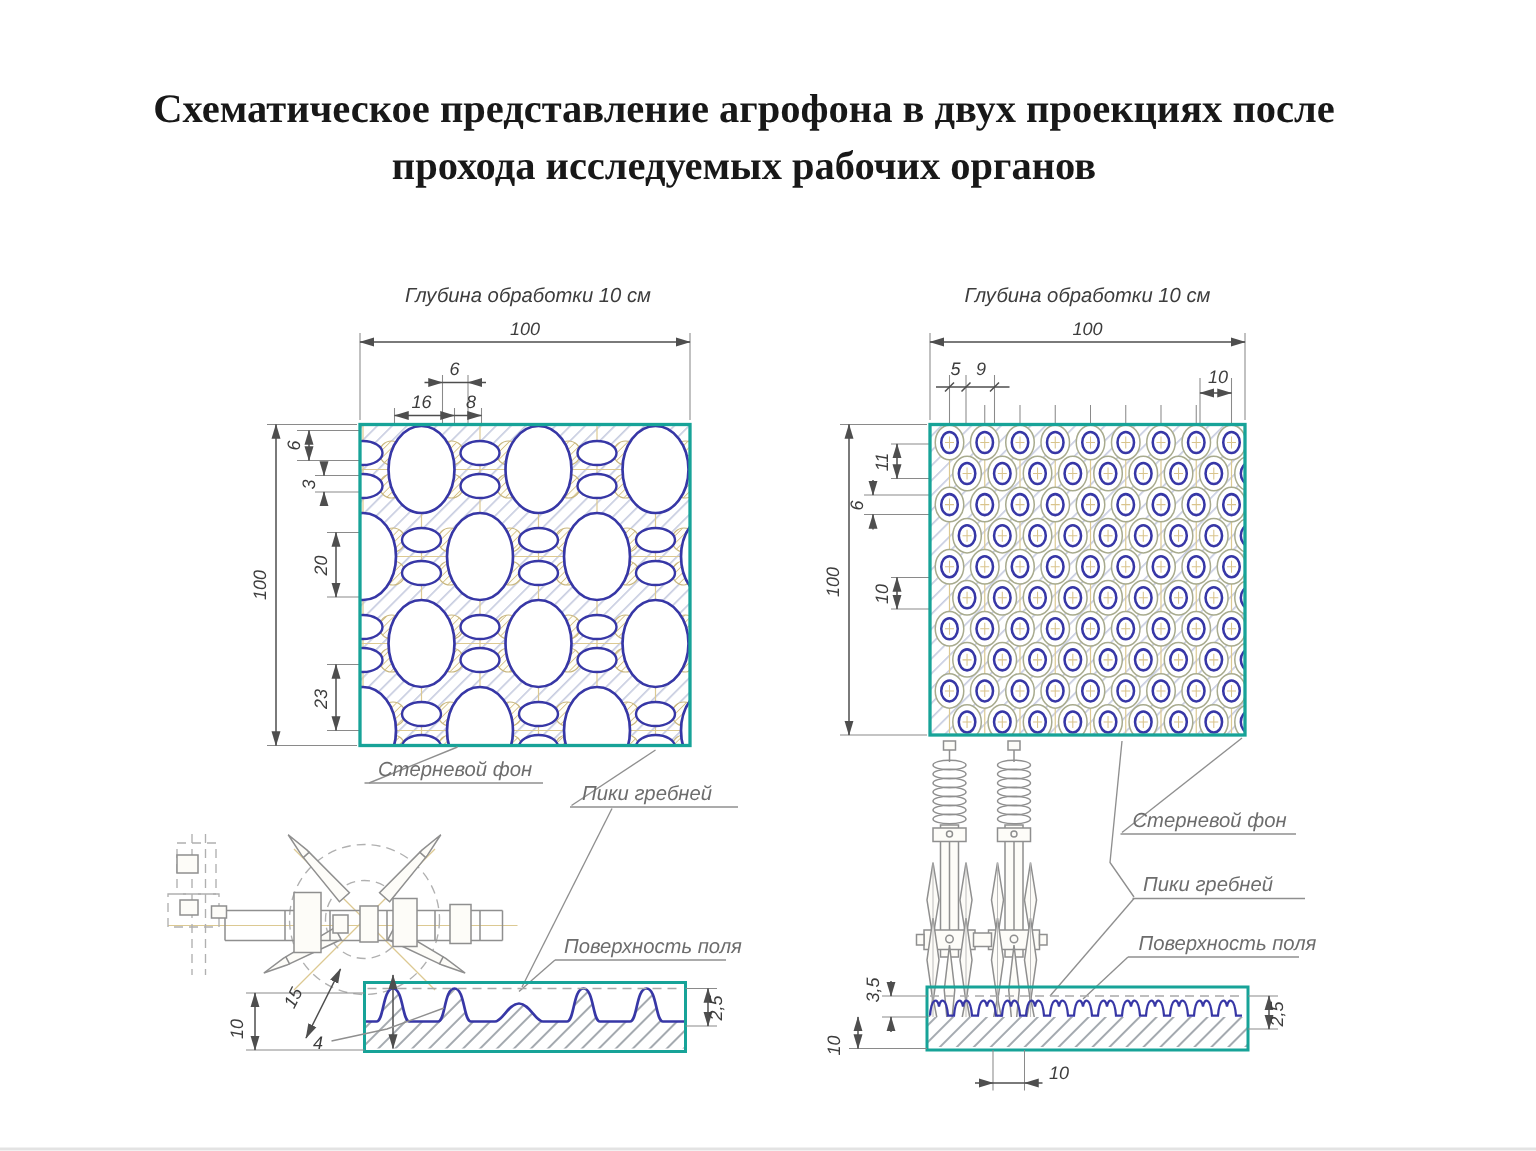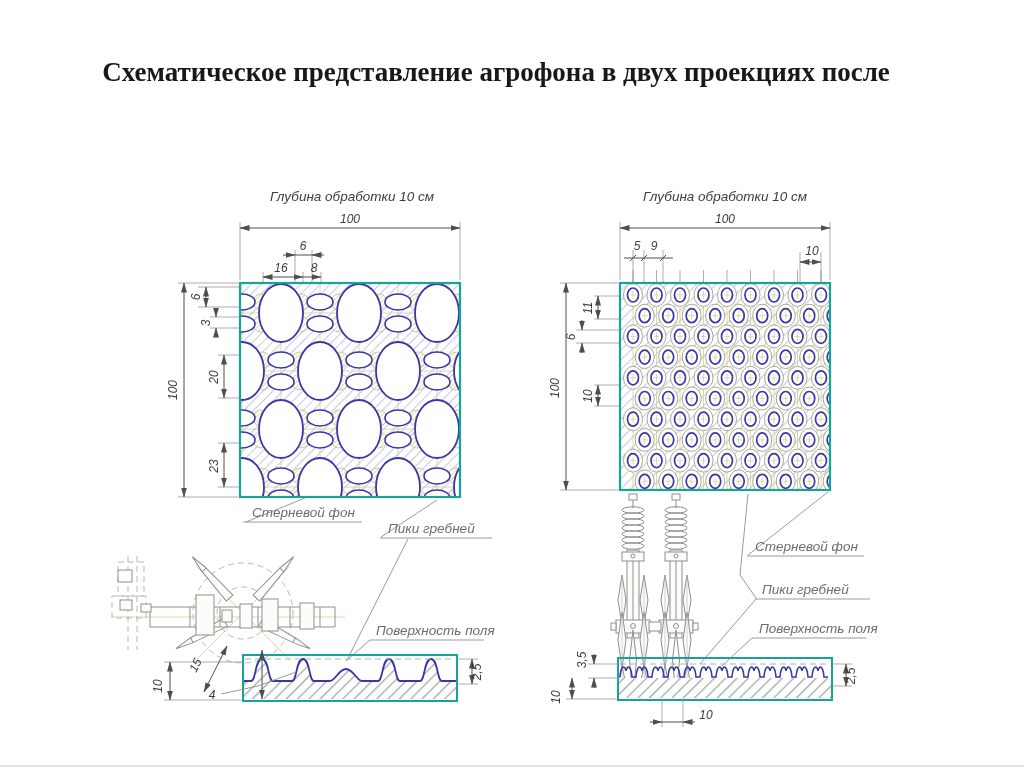--- a/index.html
+++ b/index.html
@@ -19,20 +19,21 @@
   .mach{stroke:#8f8f8f;stroke-width:1;fill:none;}
   .machf{stroke:#8f8f8f;stroke-width:1;fill:#fdfcf8;}
   .dash{stroke:#b0b0b0;stroke-width:0.9;fill:none;stroke-dasharray:6 4;}
   .cline{stroke:#dcc992;stroke-width:0.8;fill:none;}
 </style>
 </head>
 <body>
 
 <div class="title">
   <div>Схематическое  представление агрофона в двух проекциях после</div>
+  <div>прохода исследуемых рабочих органов</div>
 </div>
 
 <svg id="cv" width="1024" height="767" viewBox="0 0 1024 767">
   <defs>
     <pattern id="hatchBlue" width="7" height="7" patternUnits="userSpaceOnUse" patternTransform="rotate(45)">
       <rect width="7" height="7" fill="#ffffff"></rect>
       <line x1="0" y1="0" x2="0" y2="7" stroke="#c7cce0" stroke-width="2.2"></line>
     </pattern>
     <pattern id="hatchSoil" width="8" height="8" patternUnits="userSpaceOnUse" patternTransform="rotate(45)">
       <rect width="8" height="8" fill="#ffffff"></rect>

